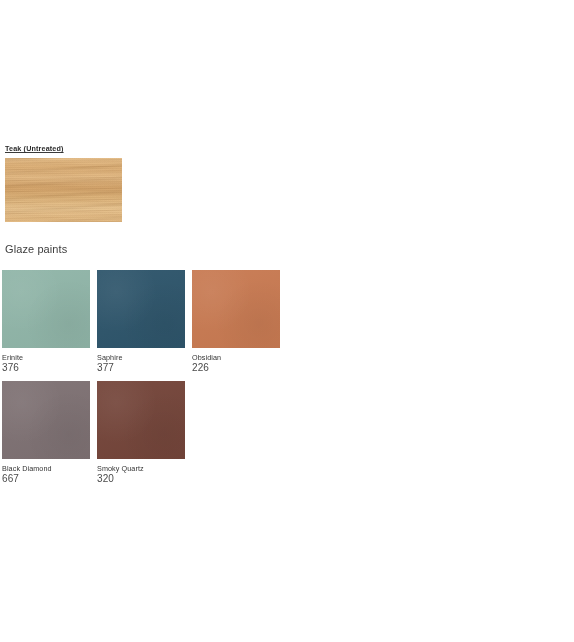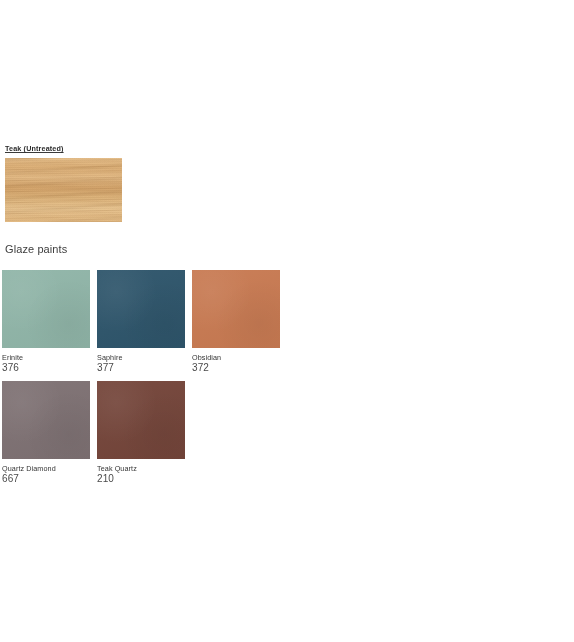--- a/index.html
+++ b/index.html
@@ -166,30 +166,30 @@
           <div class="swatch-code">376</div>
         </div>
         <div class="swatch-cell">
           <div class="swatch-chip" style="background: rgb(46, 85, 107);"></div>
           <div class="swatch-name">Saphire</div>
           <div class="swatch-code">377</div>
         </div>
         <div class="swatch-cell">
           <div class="swatch-chip" style="background: rgb(200, 122, 82);"></div>
           <div class="swatch-name">Obsidian</div>
-          <div class="swatch-code">372</div>
+          <div class="swatch-code">226</div>
         </div>
       </div>
     <div class="swatch-row" id="row-1">
         <div class="swatch-cell">
           <div class="swatch-chip" style="background: rgb(126, 113, 115);"></div>
-          <div class="swatch-name">Quartz Diamond</div>
+          <div class="swatch-name">Black Diamond</div>
           <div class="swatch-code">667</div>
         </div>
         <div class="swatch-cell">
           <div class="swatch-chip" style="background: rgb(116, 69, 58);"></div>
-          <div class="swatch-name">Teak Quartz</div>
-          <div class="swatch-code">210</div>
+          <div class="swatch-name">Smoky Quartz</div>
+          <div class="swatch-code">320</div>
         </div>
       </div>
   </div>
 
 </div>
 
 </body></html>

